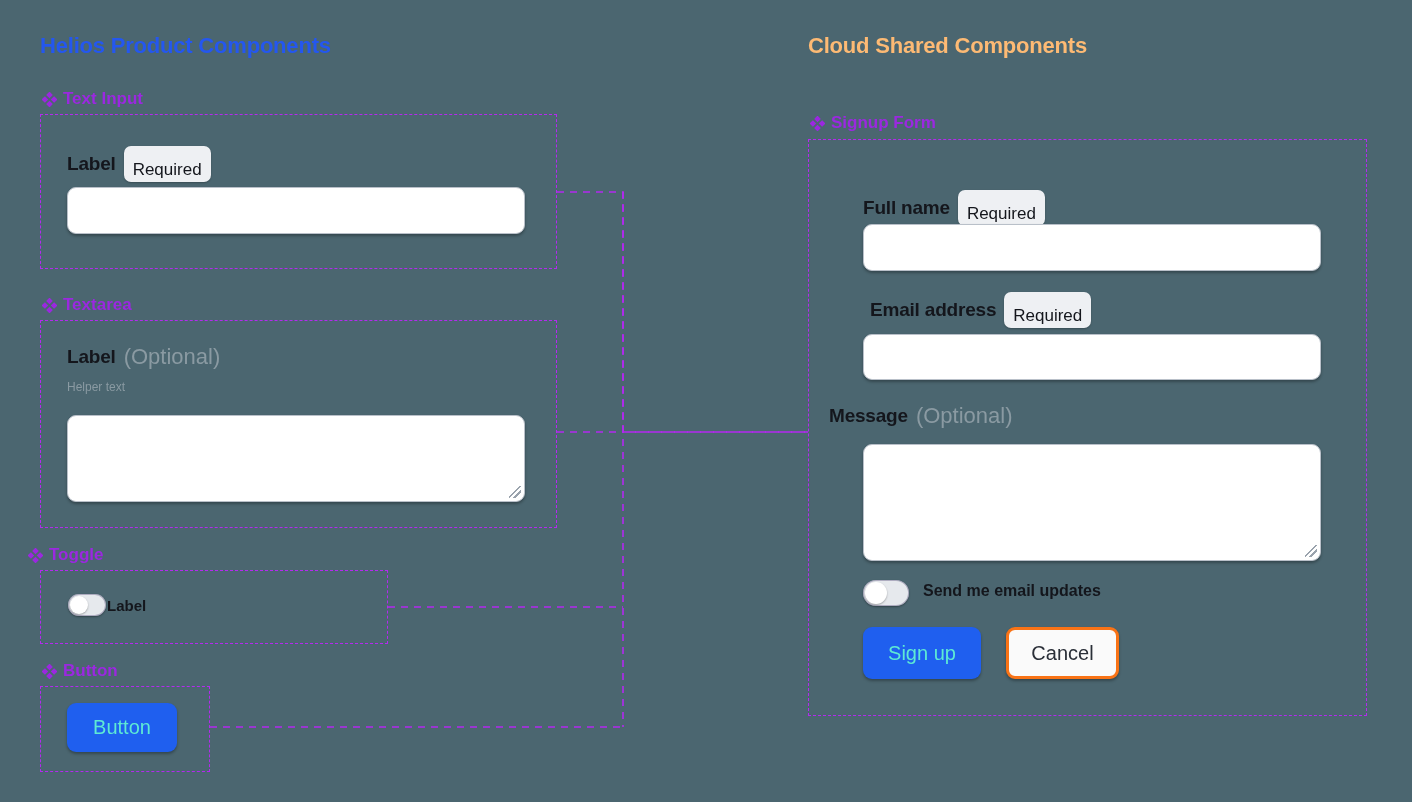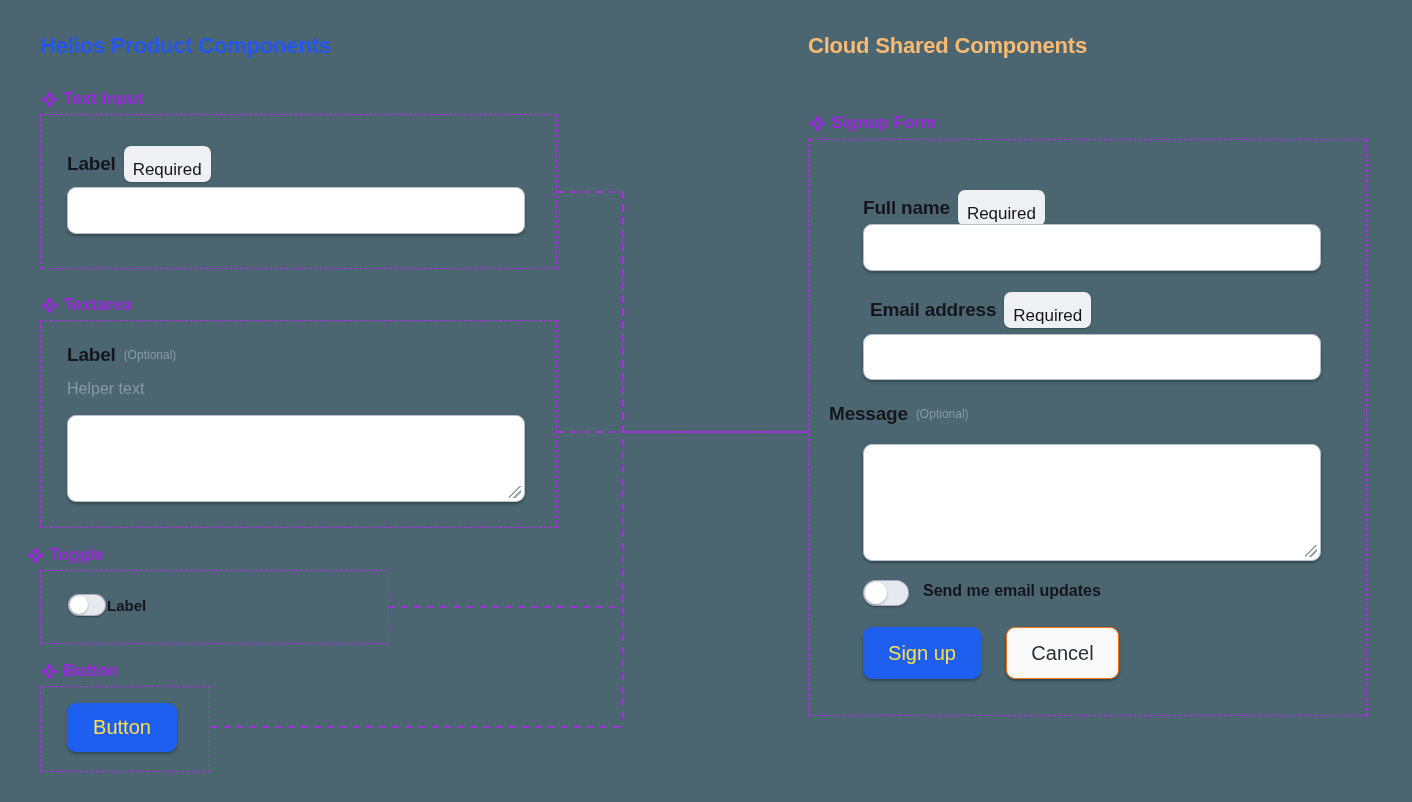--- a/index.html
+++ b/index.html
@@ -71,36 +71,36 @@
     white-space: nowrap;
   }
   .lbl-strong {
     color: #14161c;
     font-size: 19px;
     font-weight: bold;
     letter-spacing: -0.2px;
   }
   .lbl-optional {
     color: #8a9aa2;
-    font-size: 12px;
+    font-size: 22px;
     font-weight: 500;
   }
   .badge {
     background: #eef0f3;
     color: #14161c;
     font-size: 17px;
     border-radius: 7px;
     padding: 15px 9px 4px 9px;
     line-height: 1;
     box-shadow: 0 1px 2px rgba(0,0,0,0.25);
   }
   .helper {
     position: absolute;
     color: #8a9aa2;
-    font-size: 16px;
+    font-size: 12px;
     white-space: nowrap;
   }
 
   .tbox {
     position: absolute;
     background: #ffffff;
     border: 1px solid #b9c0c9;
     border-radius: 9px;
     box-shadow: 0 2px 3px rgba(0,0,0,0.30);
   }
@@ -148,27 +148,27 @@
     justify-content: center;
     border-radius: 9px;
     font-size: 20px;
     white-space: nowrap;
     cursor: pointer;
     border: none;
     font-family: "Liberation Sans", sans-serif;
   }
   .btn-primary {
     background: #1f5fef;
-    color: #fde047;
+    color: #5eead4;
     box-shadow: 0 2px 3px rgba(0,0,0,0.30);
   }
   .btn-secondary {
     background: #fafafa;
     color: #2a2f38;
-    border: 1px solid #f97316;
+    border: 3px solid #f97316;
     box-shadow: 0 2px 3px rgba(0,0,0,0.30);
   }
 </style>
 </head>
 <body>
 
 <div id="stage">
 
   <svg id="connectors" viewBox="0 0 1412 802" width="1412" height="802">
     <g fill="none" stroke="#b429f0" stroke-width="1.6" stroke-dasharray="7 6">

